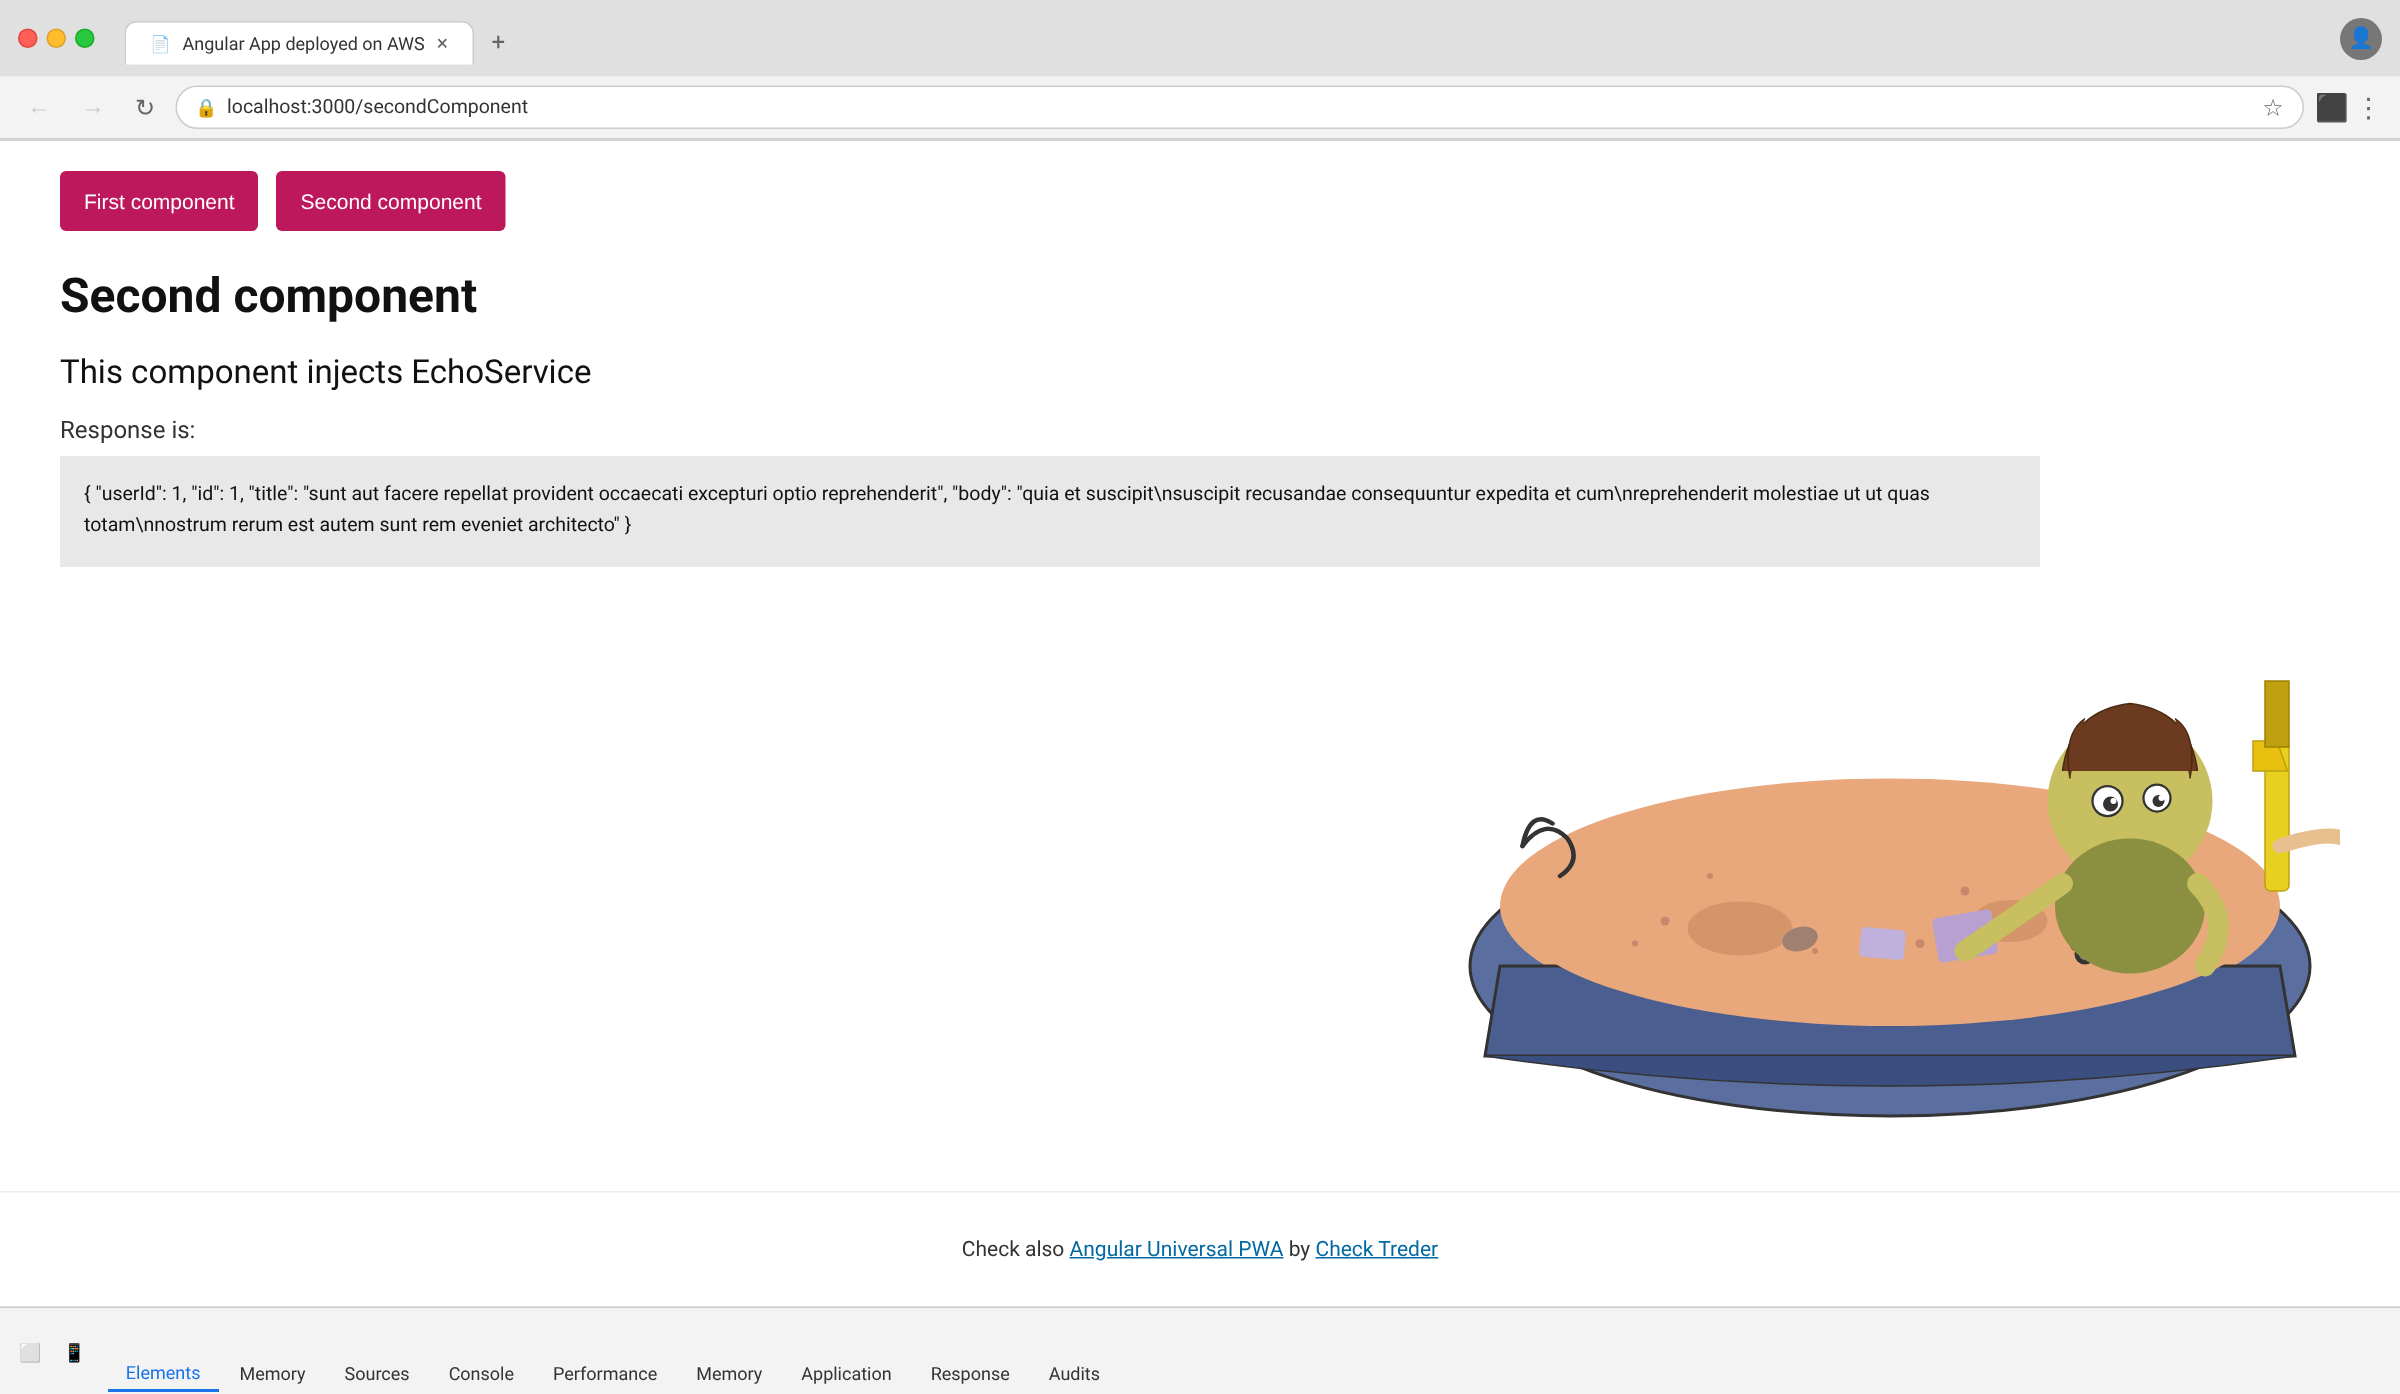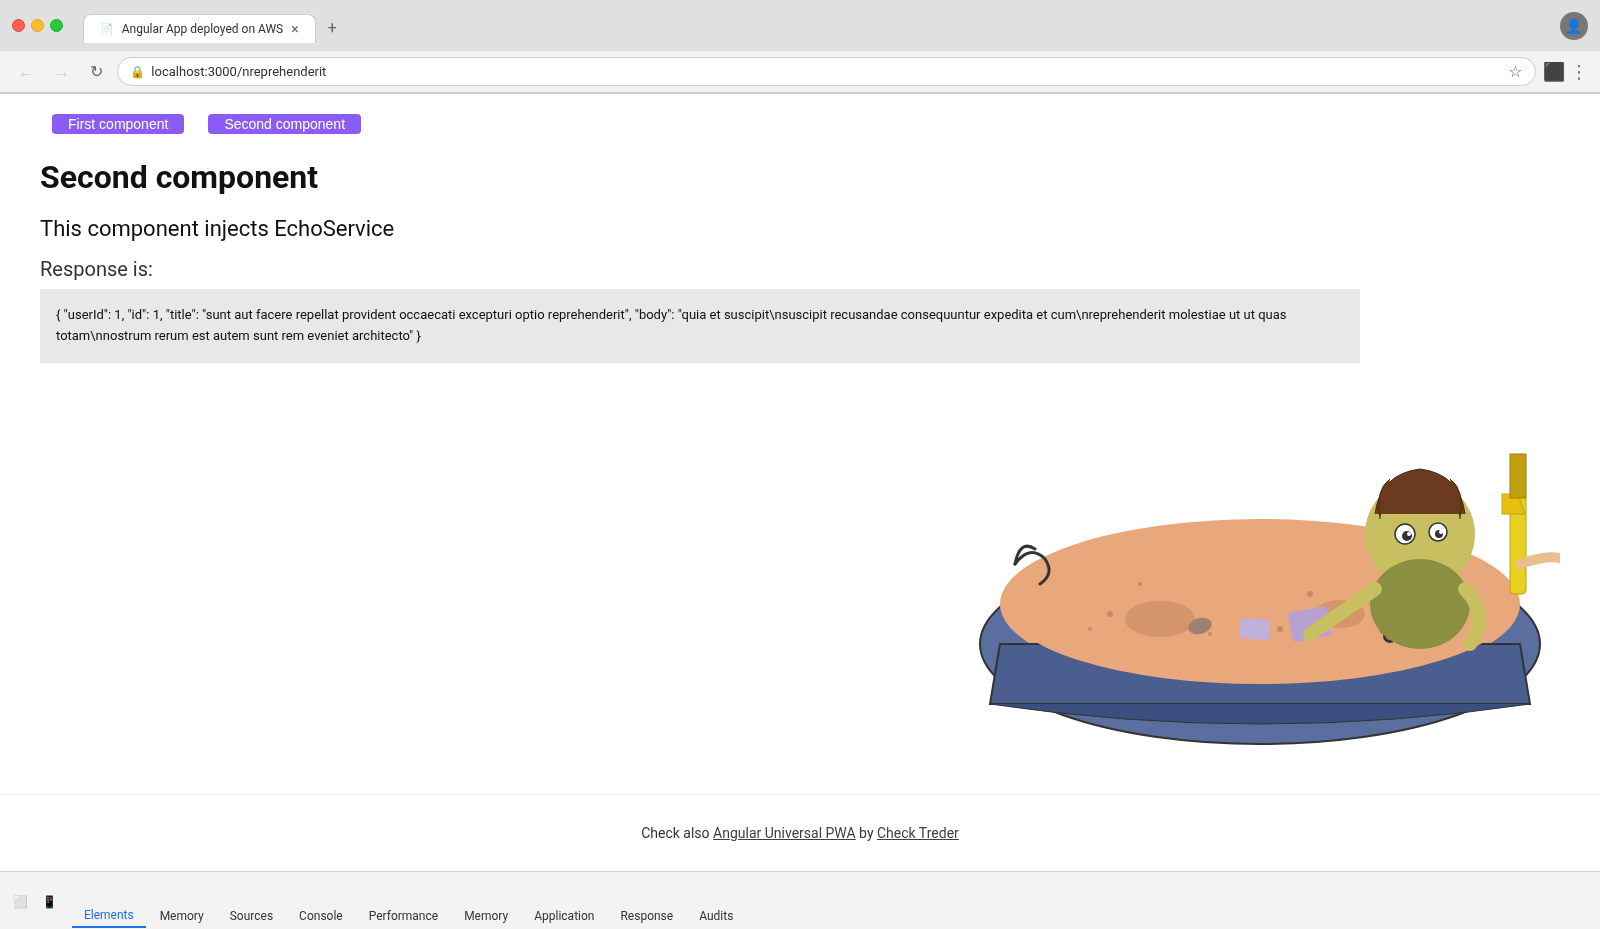--- a/index.html
+++ b/index.html
@@ -144,47 +144,46 @@
       position: relative;
     }
 
     .buttons-row {
       display: flex;
       gap: 12px;
       margin-bottom: 24px;
     }
 
     .nav-component-btn {
-      padding: 2px 16px;
-      background: #8b5cf6;
+      padding: 12px 16px;
+      background: #be185d;
       color: white;
       border: none;
       border-radius: 4px;
       font-size: 14px;
       font-weight: 500;
       cursor: pointer;
-      margin-left: 12px;
     }
 
     .page-title {
       font-size: 32px;
       font-weight: bold;
       color: #111;
       margin-bottom: 20px;
     }
 
     .subtitle {
       font-size: 22px;
       font-weight: normal;
       color: #111;
       margin-bottom: 16px;
     }
 
     .response-label {
-      font-size: 20px;
+      font-size: 16px;
       color: #333;
       margin-bottom: 8px;
     }
 
     .response-box {
       background: #e8e8e8;
       border: none;
       padding: 16px;
       font-size: 13px;
       color: #111;
@@ -206,21 +205,21 @@
     .footer {
       background: white;
       text-align: center;
       padding: 30px;
       font-size: 14px;
       color: #333;
       border-top: 1px solid #eee;
     }
 
     .footer a {
-      color: #404040;
+      color: #0369a1;
     }
 
     
     .devtools-bar {
       background: #f3f3f3;
       border-top: 1px solid #ccc;
       display: flex;
       align-items: center;
       padding: 4px 8px;
       gap: 2px;
@@ -294,21 +293,21 @@
         <div class="user-icon">👤</div>
       </div>
     </div>
 
     <div class="nav-bar">
       <button class="nav-btn" disabled="">←</button>
       <button class="nav-btn" disabled="">→</button>
       <button class="nav-btn">↻</button>
       <div class="address-bar">
         <span class="address-bar-lock">🔒</span>
-        <span class="address-bar-url">localhost:3000/nreprehenderit</span>
+        <span class="address-bar-url">localhost:3000/secondComponent</span>
         <div class="address-bar-actions">
           <span>☆</span>
         </div>
       </div>
       <div class="nav-actions">
         <span>⬛</span>
         <span>⋮</span>
       </div>
     </div>
   </div>

